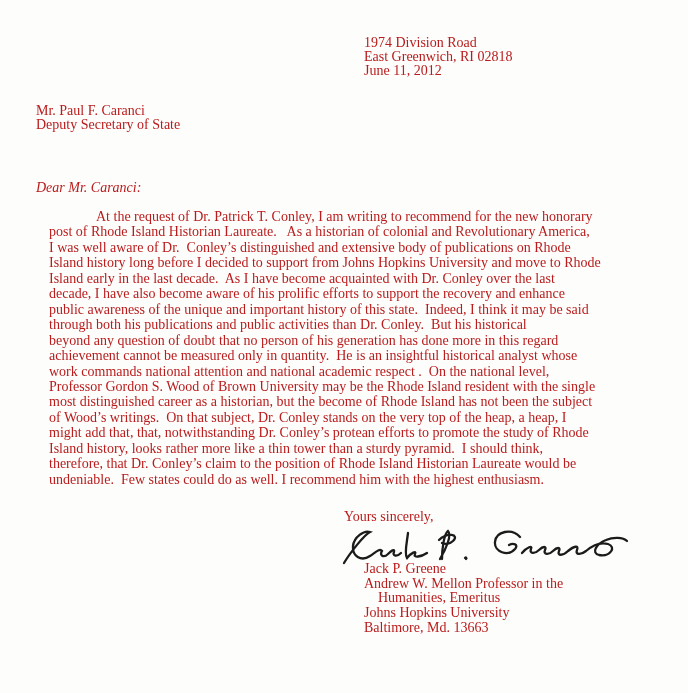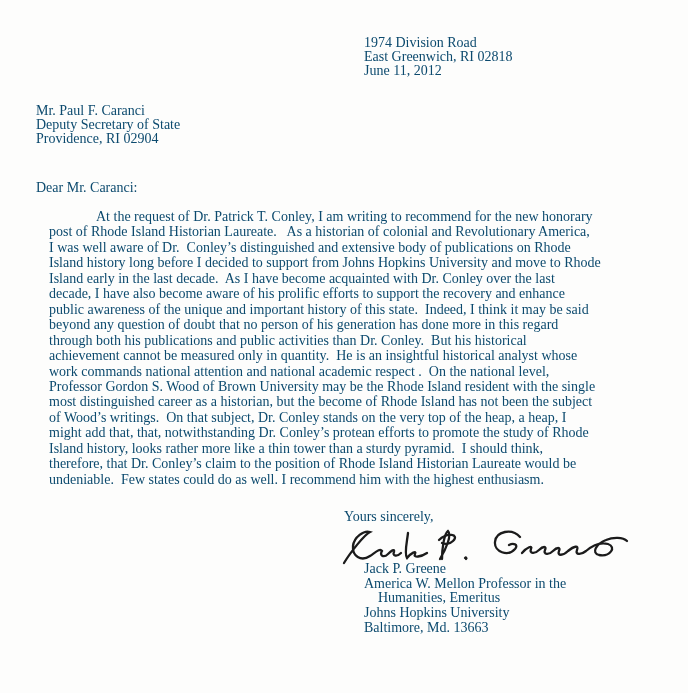--- a/index.html
+++ b/index.html
@@ -1,61 +1,61 @@
 <!DOCTYPE html>
 <html><head>
 <meta charset="utf-8">
 <style>
   html,body { margin:0; padding:0; background:#ffffff; }
   .page {
     position:relative;
     width:688px; height:693px;
     background:#fdfdfc;
     font-family:"Liberation Serif","DejaVu Serif",serif;
-    color:#0c4a6e;
+    color:#b91c1c;
     font-size:14px;
     overflow:hidden;
   }
   .abs { position:absolute; }
   .block { white-space:pre; }
   .sender-block   { left:364px; top:36px;  line-height:14.2px; }
   .recipient-block{ left:36px;  top:104px; line-height:14.2px; }
-  .salutation     { left:36px;  top:180px; }
+  .salutation     { left:36px;  top:180px;font-style:italic; }
   .body-block     { left:49px;  top:209px; width:630px; line-height:15.45px; }
   .body-block .text-line:first-child { text-indent:47px; }
   .closing        { left:344px; top:509px; }
   .signature-svg  { left:334px; top:523px; }
   .signoff-block  { left:364px; top:562px; line-height:14.7px; }
   .text-line { white-space:pre; }
   .sr-only {
     position:absolute; width:1px; height:1px;
     overflow:hidden; clip:rect(0 0 0 0); white-space:nowrap;
   }
 </style>
 </head>
 <body>
 
 <div class="page">
 
   <div class="abs block sender-block"><div class="text-line">1974 Division Road</div><div class="text-line">East Greenwich, RI 02818</div><div class="text-line">June 11, 2012</div></div>
 
-  <div class="abs block recipient-block"><div class="text-line">Mr. Paul F. Caranci</div><div class="text-line">Deputy Secretary of State</div><div class="text-line">Providence, RI 02904</div></div>
+  <div class="abs block recipient-block"><div class="text-line">Mr. Paul F. Caranci</div><div class="text-line">Deputy Secretary of State</div></div>
 
   <div class="abs block salutation">Dear Mr. Caranci:</div>
 
   <div class="abs body-block">
       <div class="text-line">At the request of Dr. Patrick T. Conley, I am writing to recommend for the new honorary</div>
       <div class="text-line">post of Rhode Island Historian Laureate.   As a historian of colonial and Revolutionary America,</div>
       <div class="text-line">I was well aware of Dr.  Conley’s distinguished and extensive body of publications on Rhode</div>
       <div class="text-line">Island history long before I decided to support from Johns Hopkins University and move to Rhode</div>
       <div class="text-line">Island early in the last decade.  As I have become acquainted with Dr. Conley over the last</div>
       <div class="text-line">decade, I have also become aware of his prolific efforts to support the recovery and enhance</div>
       <div class="text-line">public awareness of the unique and important history of this state.  Indeed, I think it may be said</div>
+      <div class="text-line">through both his publications and public activities than Dr. Conley.  But his historical</div>
       <div class="text-line">beyond any question of doubt that no person of his generation has done more in this regard</div>
-      <div class="text-line">through both his publications and public activities than Dr. Conley.  But his historical</div>
       <div class="text-line">achievement cannot be measured only in quantity.  He is an insightful historical analyst whose</div>
       <div class="text-line">work commands national attention and national academic respect .  On the national level,</div>
       <div class="text-line">Professor Gordon S. Wood of Brown University may be the Rhode Island resident with the single</div>
       <div class="text-line">most distinguished career as a historian, but the become of Rhode Island has not been the subject</div>
       <div class="text-line">of Wood’s writings.  On that subject, Dr. Conley stands on the very top of the heap, a heap, I</div>
       <div class="text-line">might add that, that, notwithstanding Dr. Conley’s protean efforts to promote the study of Rhode</div>
       <div class="text-line">Island history, looks rather more like a thin tower than a sturdy pyramid.  I should think,</div>
       <div class="text-line">therefore, that Dr. Conley’s claim to the position of Rhode Island Historian Laureate would be</div>
       <div class="text-line">undeniable.  Few states could do as well. I recommend him with the highest enthusiasm.</div>
     </div>
@@ -73,15 +73,15 @@
         <path d="M106,36 C112,26 118,12 114,8 C110,11 108,26 108,36"></path>
         <path d="M105,17 C113,9 126,11 119,18 C115,22 110,21 108,20"></path>
         <path d="M131,35 C132,34 133,35 132,36"></path>
 
         <path d="M186,14 C178,5 162,8 161,19 C160,29 174,34 181,26 C185,21 179,20 175,22"></path>
         <path d="M188,30 C193,24 199,22 197,26 C195,31 201,31 205,27 C209,23 213,23 211,27 C209,32 215,32 219,28 C223,24 227,24 225,28 C223,33 229,33 234,28 C240,23 245,22 243,27 C241,32 247,32 252,28 C259,22 267,19 274,21 C283,24 276,34 265,32 C257,30 262,21 272,17 C279,14 289,14 293,18"></path>
       </g>
     </svg>
   </div>
 
-  <div class="abs block signoff-block"><div class="text-line">Jack P. Greene</div><div class="text-line">America W. Mellon Professor in the</div><div class="text-line">    Humanities, Emeritus</div><div class="text-line">Johns Hopkins University</div><div class="text-line">Baltimore, Md. 13663</div></div>
+  <div class="abs block signoff-block"><div class="text-line">Jack P. Greene</div><div class="text-line">Andrew W. Mellon Professor in the</div><div class="text-line">    Humanities, Emeritus</div><div class="text-line">Johns Hopkins University</div><div class="text-line">Baltimore, Md. 13663</div></div>
 
 </div>
 
 </body></html>

